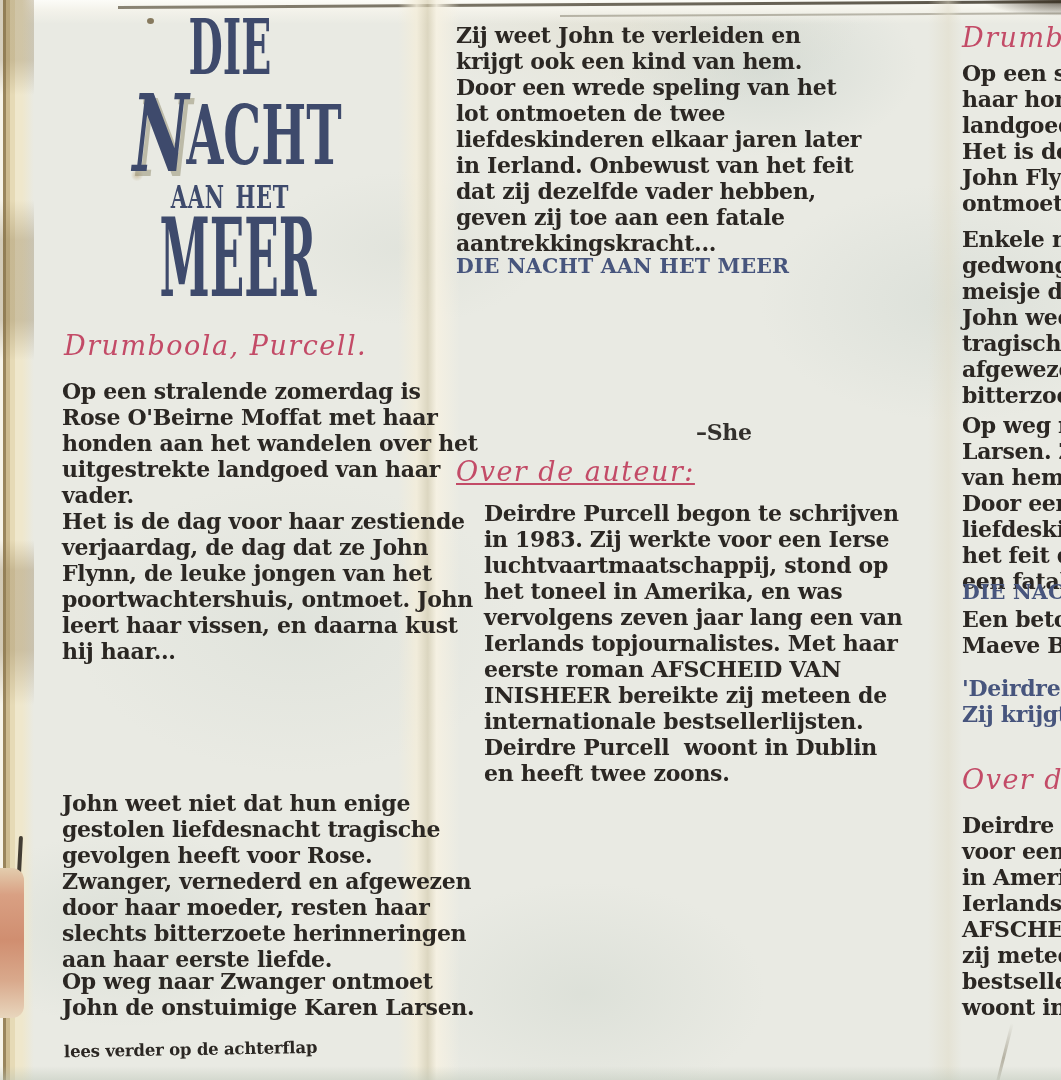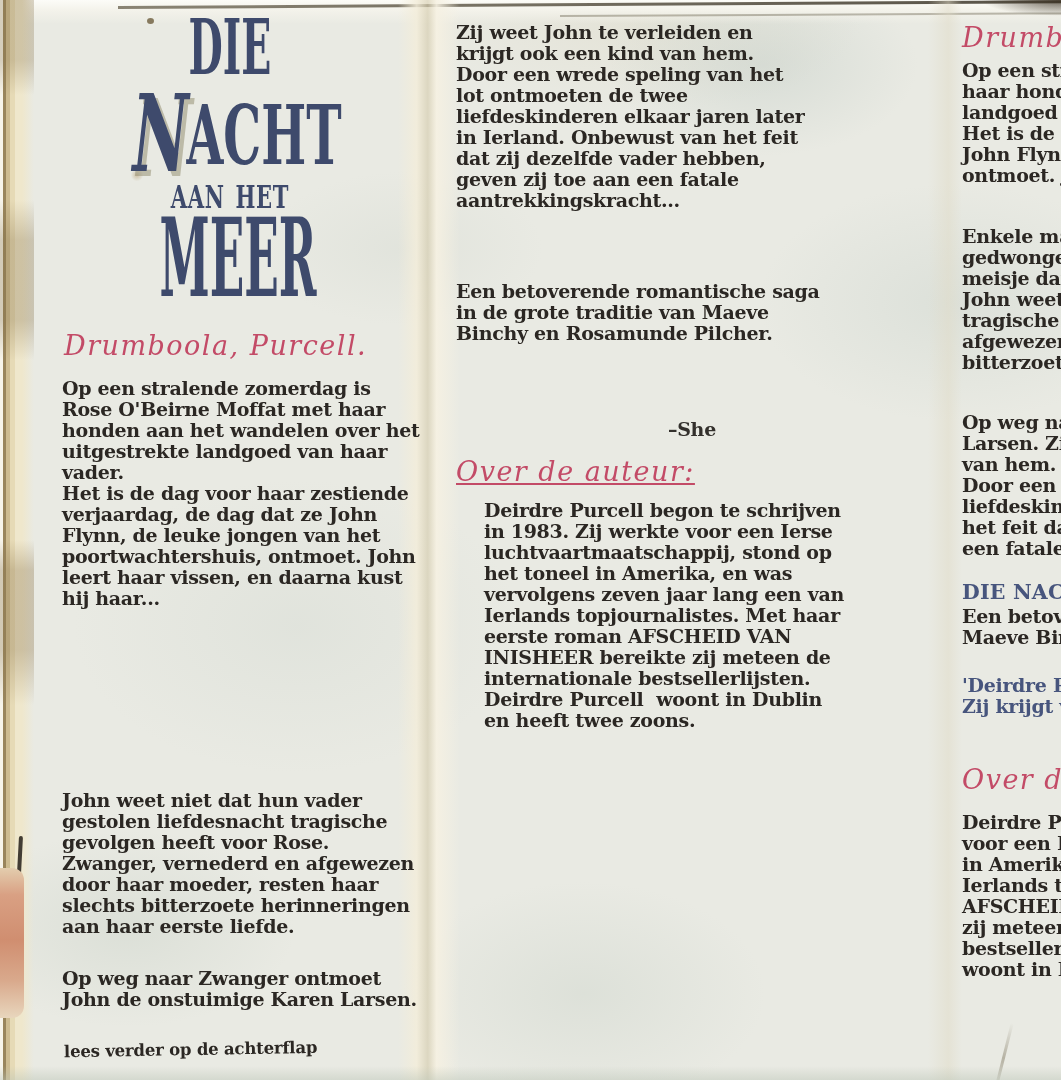--- a/index.html
+++ b/index.html
@@ -51,29 +51,29 @@
   .crease { position:absolute; left:1002px; top:1022px; width:3px; height:72px;
     border-radius:2px; transform:rotate(14deg);
     background:linear-gradient(180deg, rgba(140,133,112,0), rgba(140,133,112,.55), rgba(140,133,112,.08)); }
   .bottom-shade { position:absolute; left:0; bottom:0; width:100%; height:14px;
     background:linear-gradient(0deg, rgba(186,196,182,.45), transparent); }
   
   .col { position:absolute; top:0; height:1080px; }
   .col1 { left:62px;  width:336px; }
   .col2 { left:456px; width:344px; }
   .col3 { left:962px; width:220px; }
-  .para { position:absolute; white-space:pre; font-weight:bold; font-size:19px;
-    line-height:21px; color:#2b2723; letter-spacing:-0.3px; }
+  .para { position:absolute; white-space:pre; font-weight:bold; font-size:22px;
+    line-height:26px; color:#2b2723; letter-spacing:-0.3px; }
   .script { position:absolute; font-style:italic; font-weight:normal; color:#c34b67;
     font-size:27px; letter-spacing:1.5px; white-space:pre; }
   .blue-head { position:absolute; font-weight:bold; font-size:20.5px; color:#47557d;
     letter-spacing:0.2px; white-space:pre; }
   .blue-text { color:#47557d; }
   .quote { position:relative; }
-  .attr { position:absolute; left:212px; top:47px; color:#33302c; }
+  .attr { position:absolute; left:240px; top:47px; color:#33302c; }
   .footer-note { position:absolute; top:1040px; left:2px; font-weight:bold; font-size:16.5px;
     color:#2b2723; letter-spacing:-0.2px; transform:rotate(-1deg); white-space:pre; }
   
   .title { position:absolute; left:0; top:0; width:100%; height:330px; }
   .t-line { position:absolute; width:100%; text-align:center; color:#3e4a6c;
     font-weight:bold; line-height:1; }
   .t-die    { top:10px;  font-size:76px;  transform:scaleX(0.52); }
   .t-nacht  { top:74px;  font-size:82px;  transform:scaleX(0.58); }
   .script-n { font-style:italic; font-size:106px; position:relative; top:7px;
     text-shadow:7px 5px 0 rgba(152,146,118,.55); }
@@ -132,21 +132,21 @@
 Rose O'Beirne Moffat met haar
 honden aan het wandelen over het
 uitgestrekte landgoed van haar
 vader.
 Het is de dag voor haar zestiende
 verjaardag, de dag dat ze John
 Flynn, de leuke jongen van het
 poortwachtershuis, ontmoet. John
 leert haar vissen, en daarna kust
 hij haar...</div>
-    <div class="para c1-p2">John weet niet dat hun vader
+    <div class="para c1-p2">John weet niet dat hun enige
 gestolen liefdesnacht tragische
 gevolgen heeft voor Rose.
 Zwanger, vernederd en afgewezen
 door haar moeder, resten haar
 slechts bitterzoete herinneringen
 aan haar eerste liefde.</div>
     <div class="para c1-p3">Op weg naar Zwanger ontmoet
 John de onstuimige Karen Larsen.</div>
     <div class="footer-note">lees verder op de achterflap</div>
   </div>
@@ -154,23 +154,21 @@
   <div class="col col2">
     <div class="para c2-p0">Zij weet John te verleiden en
 krijgt ook een kind van hem.
 Door een wrede speling van het
 lot ontmoeten de twee
 liefdeskinderen elkaar jaren later
 in Ierland. Onbewust van het feit
 dat zij dezelfde vader hebben,
 geven zij toe aan een fatale
 aantrekkingskracht...</div>
-    <div class="para c2-tag">Een betoverende romantische saga
-in de grote traditie van Maeve
-Binchy en Rosamunde Pilcher.</div>
+    <div class="blue-head c2-bh">DIE NACHT AAN HET MEER</div>
     <div class="para blue-text c2-q quote">
       <span class="attr">–She</span>
     </div>
     <div class="script c2-ah">Over de auteur:</div>
     <div class="para c2-bio">Deirdre Purcell begon te schrijven
 in 1983. Zij werkte voor een Ierse
 luchtvaartmaatschappij, stond op
 het toneel in Amerika, en was
 vervolgens zeven jaar lang een van
 Ierlands topjournalistes. Met haar

